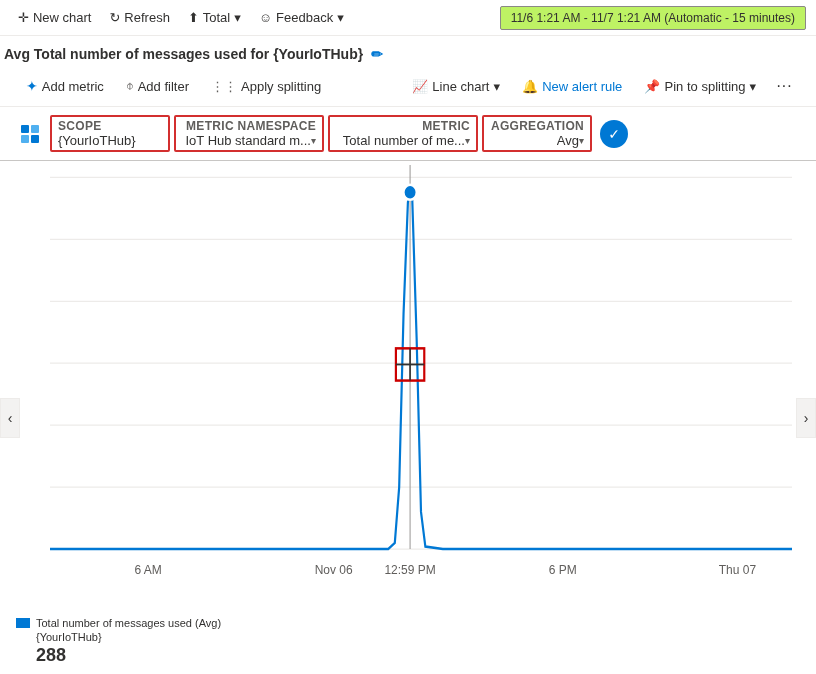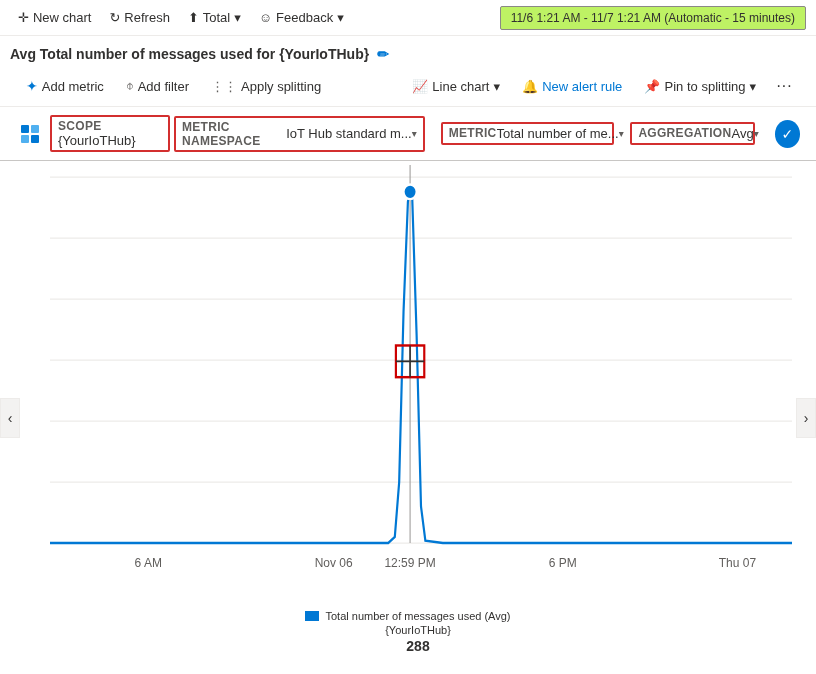--- a/index.html
+++ b/index.html
@@ -17,21 +17,21 @@
       color: #323130; border-radius: 2px;
     }
     .toolbar-spacer { flex: 1; }
     .date-range-btn {
       border: 1px solid #8a8886; border-radius: 2px; padding: 4px 10px;
       font-size: 12px; color: #323130; background: #bef264; cursor: pointer;
     }
 
     
     .chart-title-bar {
-      display: flex; align-items: center; padding: 10px 10px 6px;
+      display: flex; align-items: center; padding: 10px 4px 6px;
       font-size: 14px; font-weight: 600;
     }
     .edit-icon { margin-left: 8px; color: #0078d4; cursor: pointer; font-size: 14px; }
 
     
     .metric-toolbar {
       display: flex; align-items: center; padding: 4px 16px 6px;
       gap: 2px; border-bottom: 1px solid #edebe9;
     }
     .metric-btn {
@@ -65,23 +65,24 @@
       display: flex; flex-direction: column; border: 2px solid #d32f2f;
       border-radius: 2px; padding: 2px 6px; margin-right: 4px; min-width: 120px; background: #fff;
     }
     .filter-label {
       font-size: 12px; color: #605e5c; text-transform: uppercase; letter-spacing: 0.3px; font-weight: 600;
     }
     .filter-value {
       font-size: 13px; color: #323130; white-space: nowrap; overflow: hidden; text-overflow: ellipsis;
     }
     .filter-dropdown {
-      display: flex; flex-direction: row; border: 2px solid #d32f2f;
-      border-radius: 2px; padding: 2px 6px; margin-right: 16px; min-width: 150px; background: #fff;
+      display: flex; flex-direction: column; border: 2px solid #d32f2f;
+      border-radius: 2px; padding: 2px 6px; margin-right: 4px; min-width: 150px; background: #fff;
       cursor: pointer;
+      align-items: flex-end;
     }
     .filter-dropdown-inner {
       display: flex; align-items: center; justify-content: space-between; 
     }
     .metric-scope-icon {
       width: 28px; height: 28px; display: flex; align-items: center; justify-content: center;
       margin-right: 6px; flex-shrink: 0;
     }
     .confirm-btn {
       width: 28px; height: 28px; border-radius: 50%; background: #0078d4;
@@ -94,25 +95,25 @@
       position: absolute; top: 50%; transform: translateY(-50%);
       width: 20px; height: 40px; background: #f3f2f1; border: 1px solid #edebe9;
       cursor: pointer; display: flex; align-items: center; justify-content: center;
       font-size: 14px; color: #323130; z-index: 10;
     }
     .nav-arrow-left { left: 0; }
     .nav-arrow-right { right: 0; }
 
     
     .chart-legend {
-      padding: 6px 16px 20px; display: flex; flex-direction: column; gap: 2px; align-items: center;
+      padding: 6px 16px 8px; display: flex; flex-direction: column; gap: 2px;
     }
     .legend-item { display: flex; align-items: center; gap: 6px; font-size: 11px; color: #323130; }
     .legend-color { width: 14px; height: 10px; background: #0078d4; }
-    .legend-value { font-size: 14px; font-weight: 600; color: #323130; }
+    .legend-value { font-size: 18px; font-weight: 600; color: #323130; }
 
     .main-content {
       display: flex; flex-direction: column; height: calc(674px - 36px);
     }
   </style>
 </head>
 <body>
 
 <div class="top-toolbar">
   <div class="top-toolbar-left">

